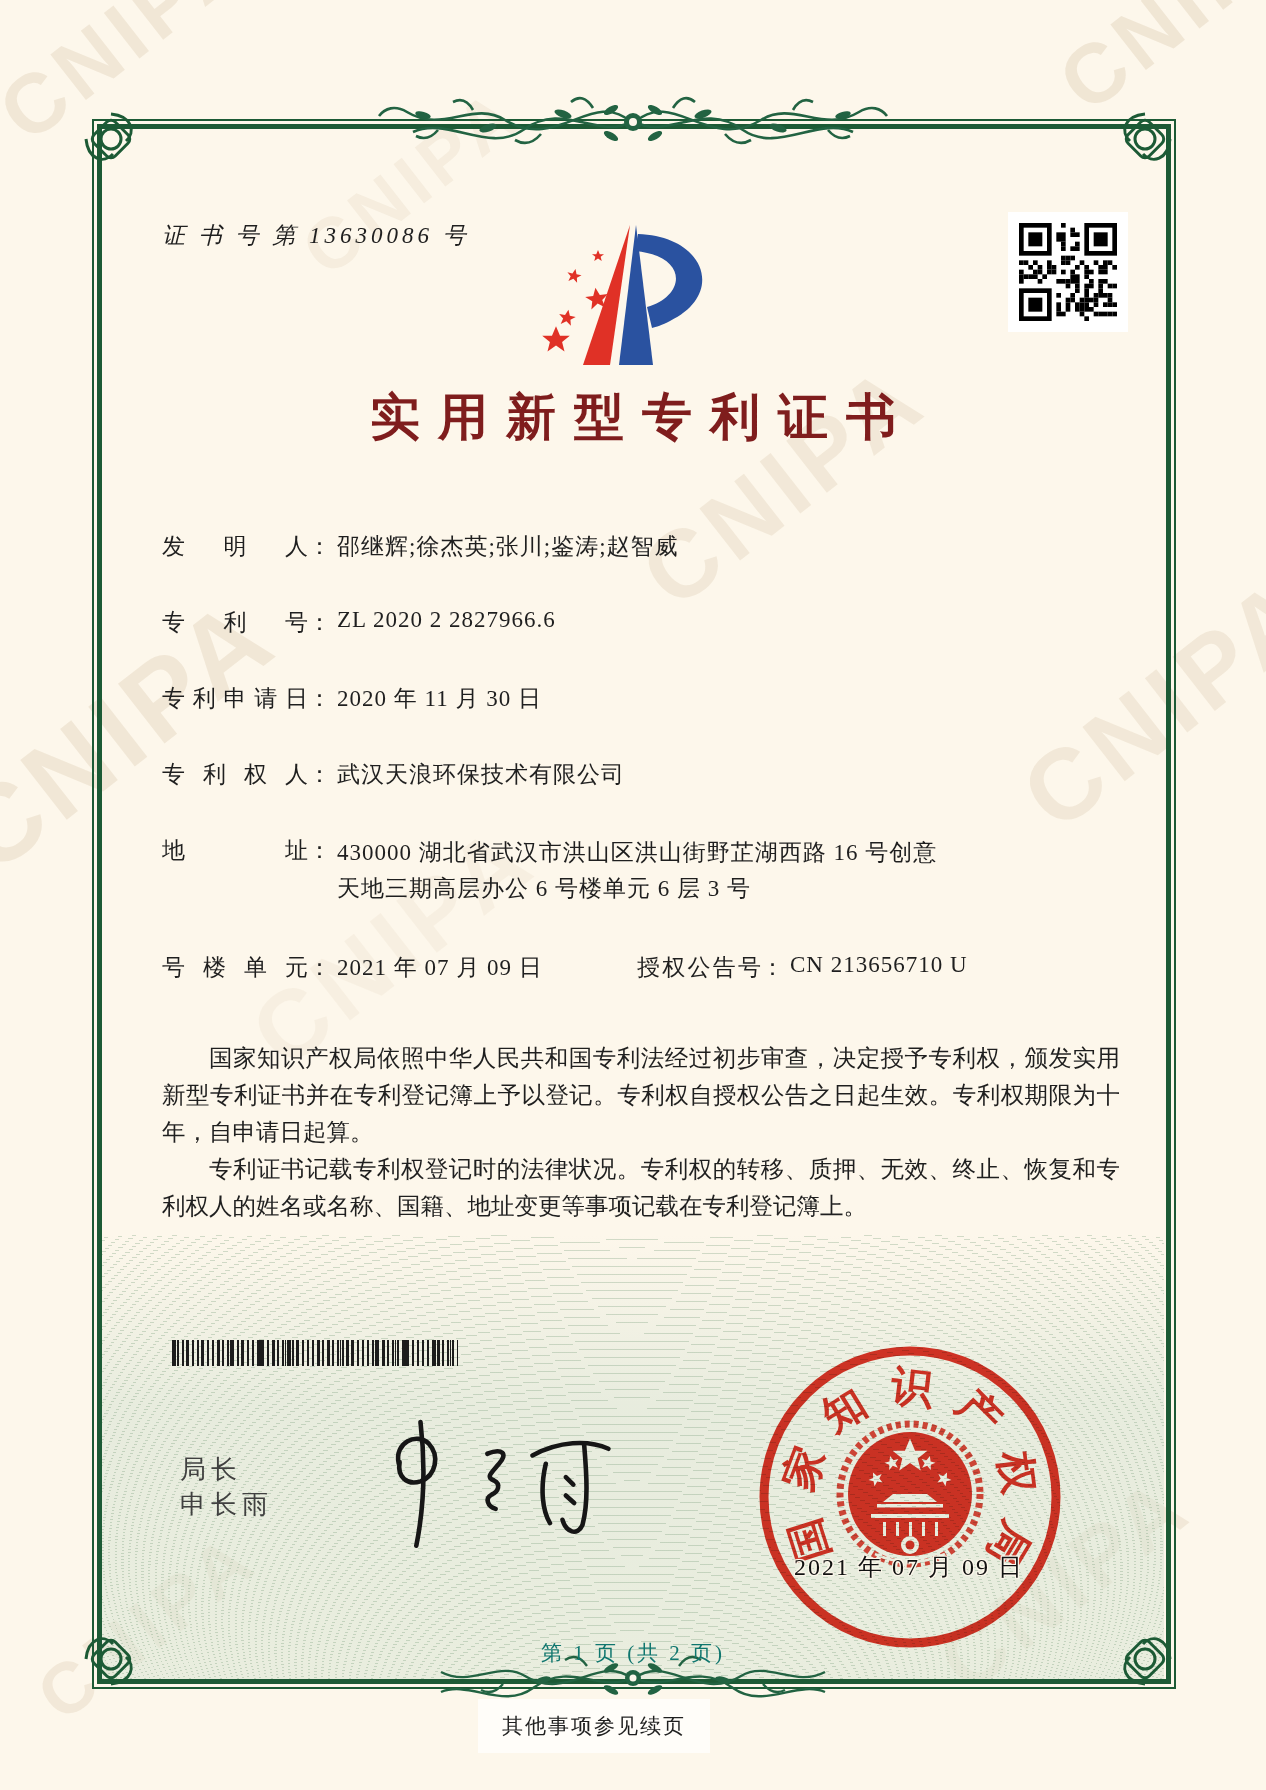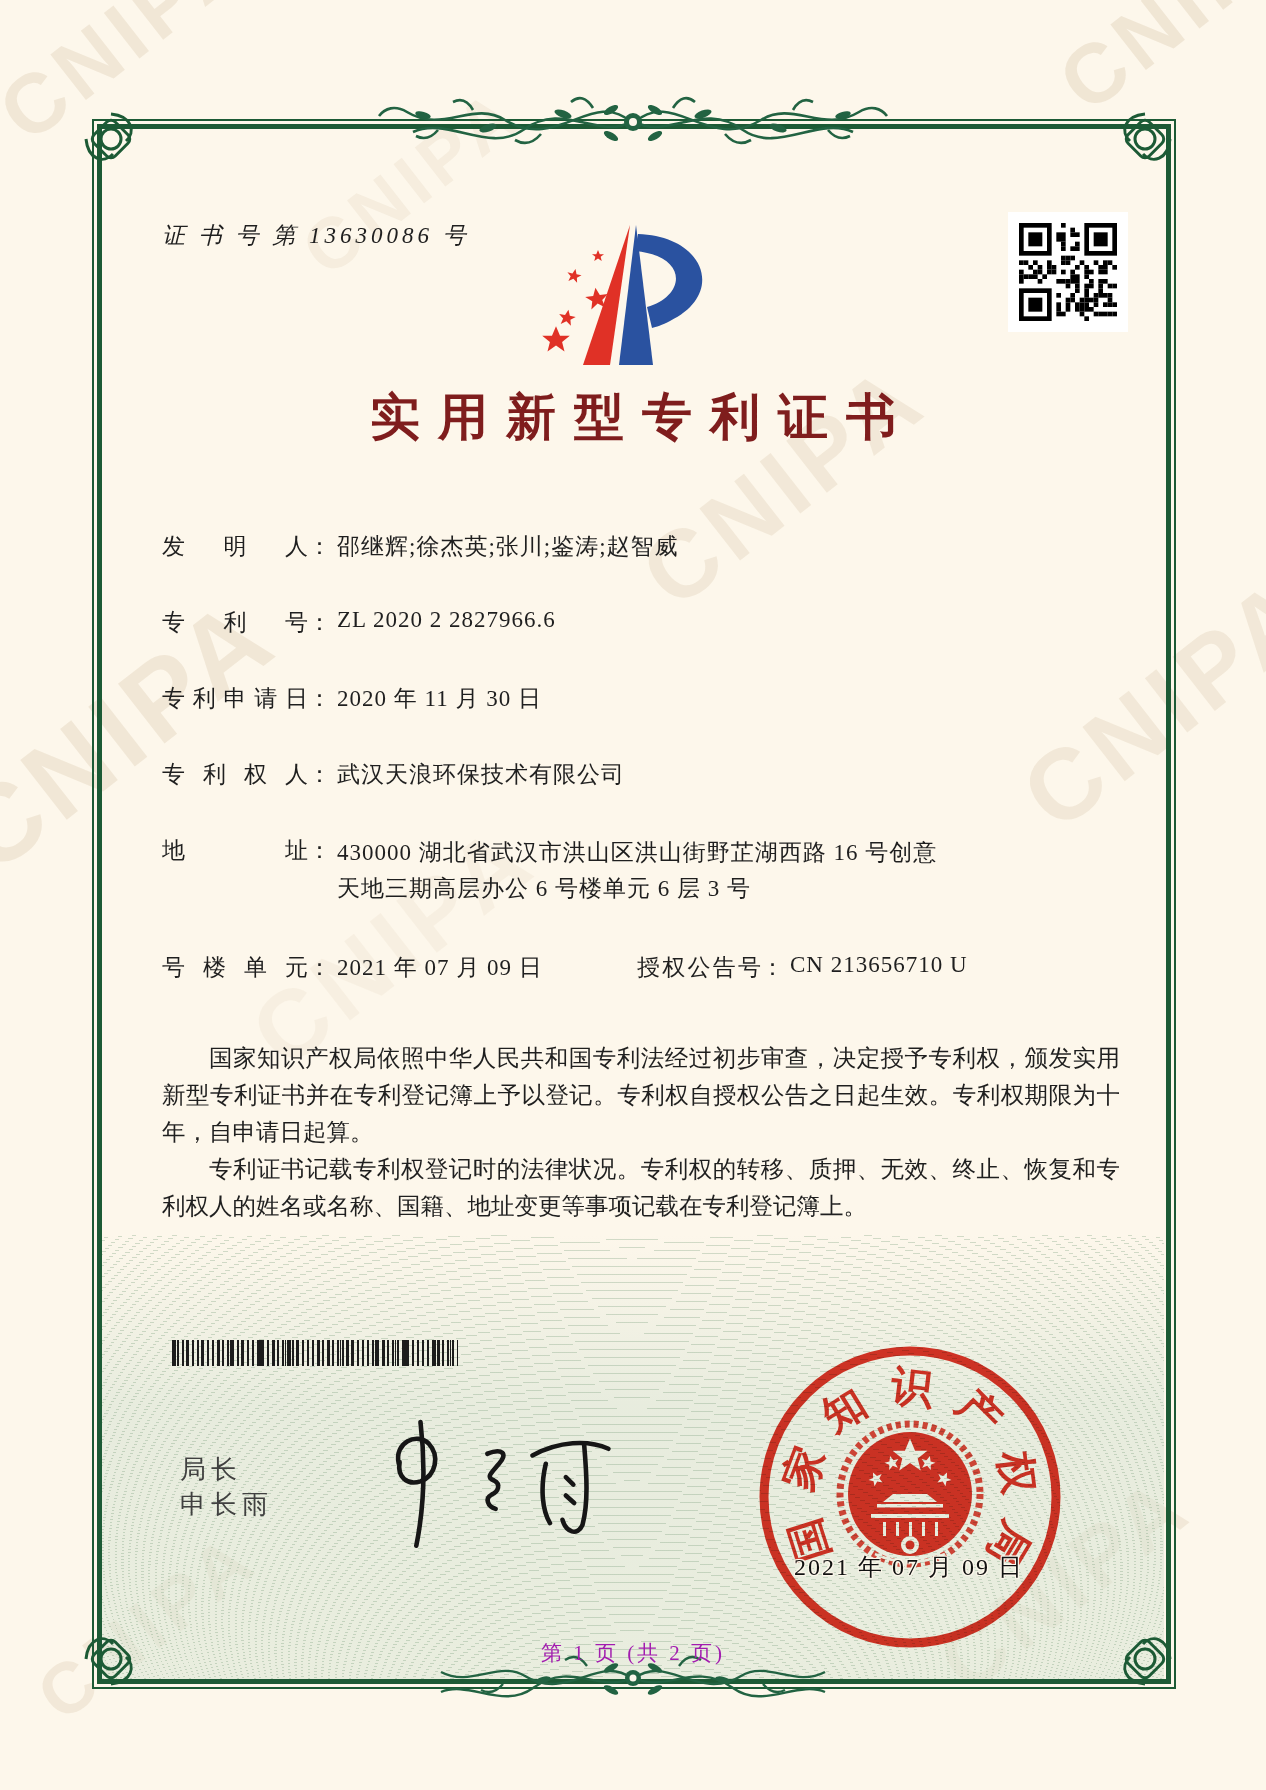--- a/index.html
+++ b/index.html
@@ -47,21 +47,21 @@
        repeating-linear-gradient(90deg,#1c1c1c 0 2px,transparent 2px 5px),
        repeating-linear-gradient(90deg,transparent 0 3px,#1c1c1c 3px 4px,transparent 4px 11px);}
   .officer{position:absolute;left:180px;top:1452px;z-index:5;
            font-family:"Liberation Sans",sans-serif;font-size:26px;letter-spacing:5px;color:#404040;}
   .officer .name{}
   .signature{position:absolute;left:368px;top:1412px;z-index:6;}
   .seal{position:absolute;left:755px;top:1342px;z-index:5;mix-blend-mode:multiply;opacity:.95;}
   .seal-date{position:absolute;left:794px;top:1551px;font-size:24px;letter-spacing:2px;z-index:7;color:#111;
      text-shadow:0 0 3px #fdf7eb,1px 1px 0 #fdf7eb,-1px -1px 0 #fdf7eb,1px -1px 0 #fdf7eb,-1px 1px 0 #fdf7eb;}
   .page-info{position:absolute;left:0;right:0;top:1639px;text-align:center;font-size:21px;
-             letter-spacing:3px;z-index:6;color:#a21caf;}
+             letter-spacing:3px;z-index:6;color:#0f766e;}
   .note{position:absolute;left:478px;top:1699px;width:232px;padding:13px 0;background:#fffdf9;
         text-align:center;font-size:21px;letter-spacing:2px;z-index:5;}
 </style>
 </head>
 <body>
 
 <div class="page">
 
   <span class="wm" style="left:-20px;top:-15px;font-size:84px;opacity:.55">CNIPA</span>
   <span class="wm" style="left:1040px;top:-45px;font-size:84px;opacity:.6">CNIPA</span>
@@ -366,14 +366,15 @@
         <rect x="180" y="180" width="3" height="14"></rect>
         <circle cx="155" cy="203" r="9"></circle>
       </g>
       <circle cx="155" cy="203" r="4.5" fill="#dc2a1c"></circle>
       <path d="M120,212 Q155,228 190,212" fill="none" stroke="#fff" stroke-width="3"></path>
     </g>
   </svg>
   <div class="seal-date">2021 年 07 月 09 日</div>
 
   <div class="page-info">第 1 页 (共 2 页)</div>
+  <div class="note">其他事项参见续页</div>
 
 </div>
 
 </body></html>

